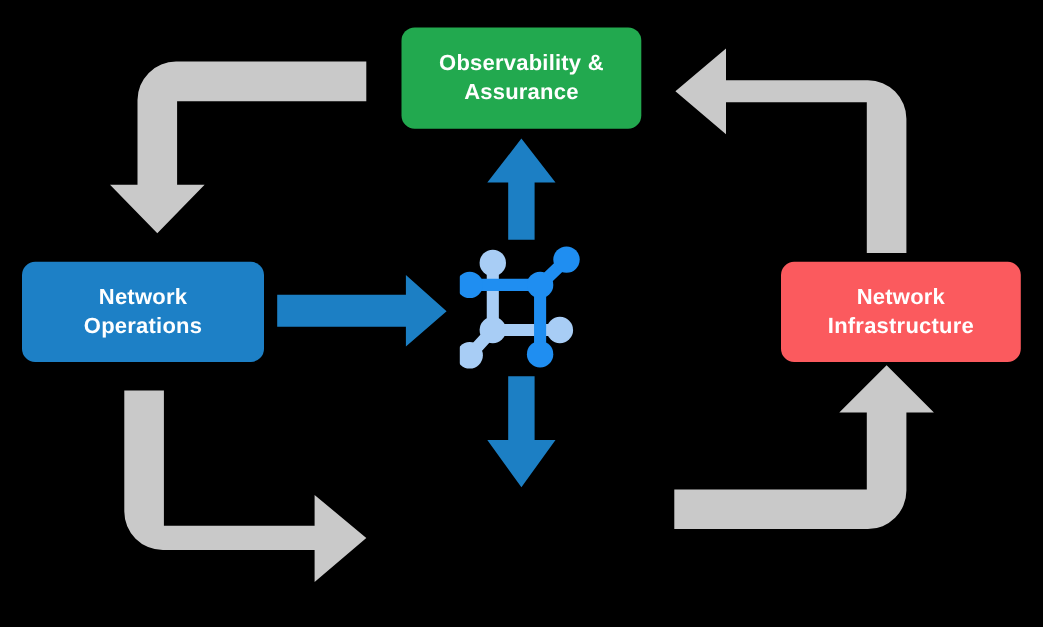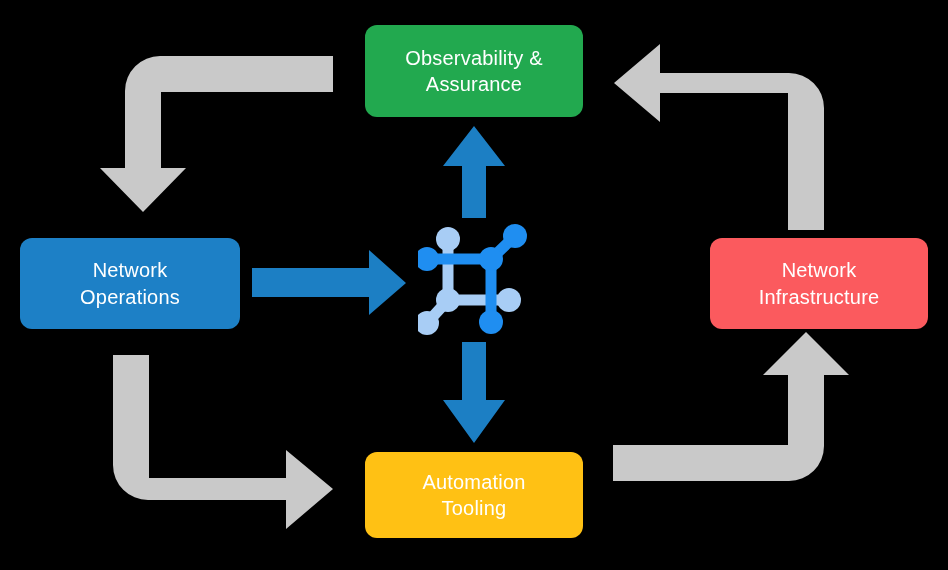--- a/index.html
+++ b/index.html
@@ -30,21 +30,21 @@
     position: absolute;
     display: flex;
     align-items: center;
     justify-content: center;
     text-align: center;
     border-radius: 12px;
     box-sizing: border-box;
     color: #ffffff;
     font-size: 20px;
     line-height: 1.32;
-    font-weight: 400;
+    font-weight: 700;
     letter-spacing: 0.2px;
     padding: 6px 10px;
     white-space: pre-line;
   }
   .box-observability {
     left: 365px;
     top: 25px;
     width: 218px;
     height: 92px;
   }
@@ -127,18 +127,14 @@
   <div class="node-box box-operations" style="background:#1d80c6;">
     <span>Network
 Operations</span>
   </div>
 
   <div class="node-box box-infrastructure" style="background:#fb5a5e;">
     <span>Network
 Infrastructure</span>
   </div>
 
-  <div class="node-box box-automation" style="background:#ffc114;">
-    <span>Automation
-Tooling</span>
-  </div>
 
 </div>
 
 </body></html>

